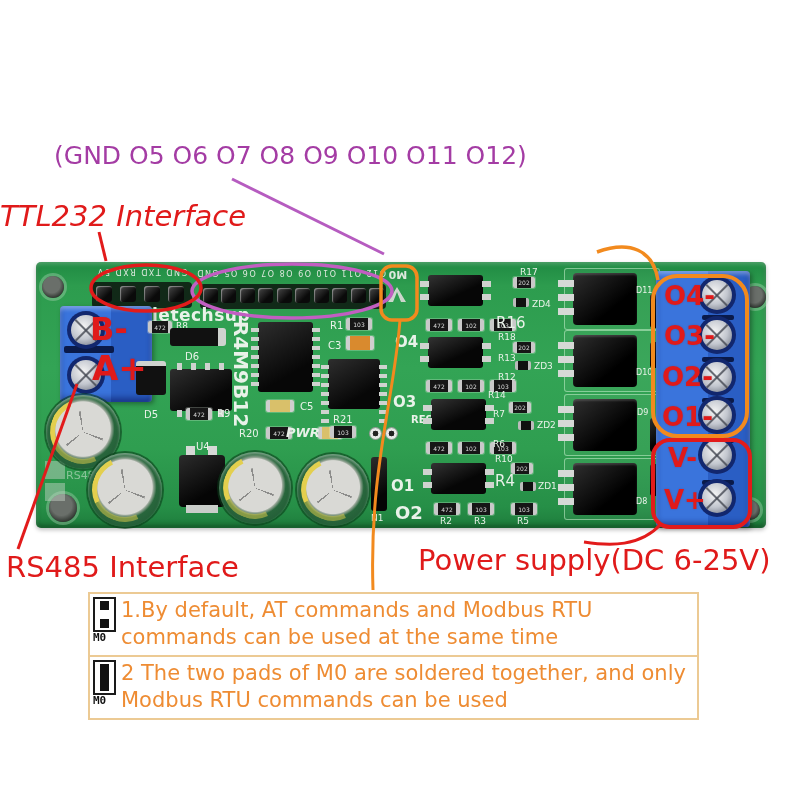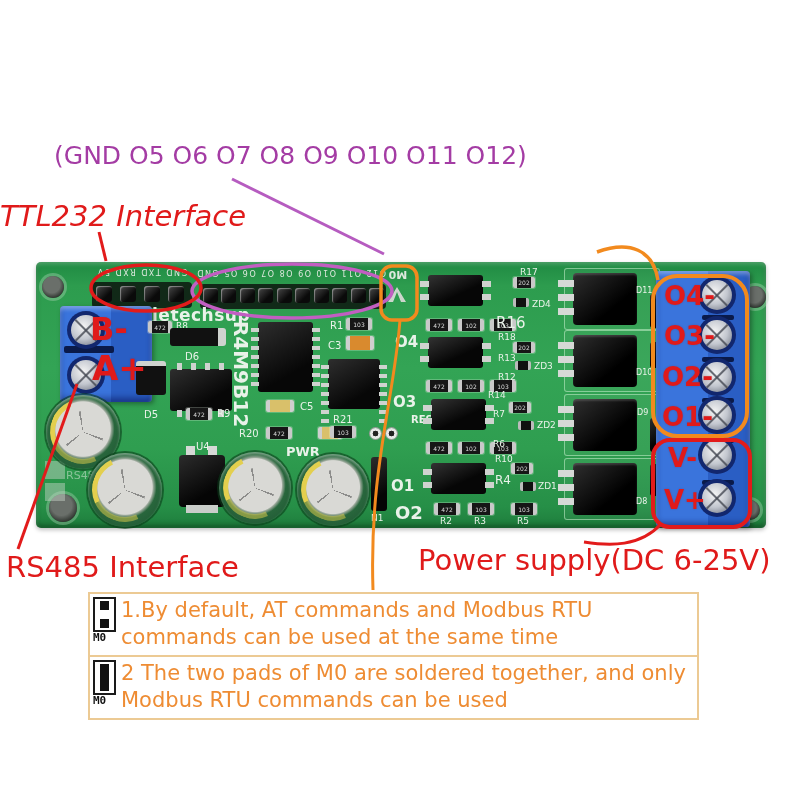--- a/index.html
+++ b/index.html
@@ -177,21 +177,21 @@
     <div class="chip ocap" style="left:310px;top:74px;width:28px;height:14px;"></div>
     <div class="chip ycap" style="left:230px;top:138px;width:28px;"></div>
     <div class="silk" style="left:264px;top:140px;font-size:10px;">C5</div>
     <div class="silk" style="left:297px;top:153px;font-size:10px;">R21</div>
     <div class="chip" style="left:294px;top:164px;width:26px;">
         <i>103</i>
       </div>
     <div class="silk" style="left:328px;top:153px;font-size:10px;font-weight:bold;padding-left:47px;">RES</div>
     <div class="respad" style="left:334px;top:166px;"></div>
     <div class="respad" style="left:350px;top:166px;"></div>
-    <div class="silk" style="left:250px;top:183px;font-size:13px;font-weight:bold;">PWR</div>
+    <div class="silk" style="left:250px;top:164px;font-size:13px;font-weight:bold;font-style:italic;">PWR</div>
     <div class="blkbody" style="left:335px;top:195px;width:16px;height:54px;"></div>
     <div class="silk" style="left:335px;top:252px;font-size:9px;">N1</div>
 
     <div class="ecap" style="left:10px;top:133px;width:74px;height:74px;"></div>
     <div class="ecap" style="left:52px;top:191px;width:74px;height:74px;"></div>
     <div class="ecap" style="left:183px;top:190px;width:72px;height:72px;"></div>
     <div class="ecap" style="left:261px;top:192px;width:72px;height:72px;"></div>
 
     <div class="silk" style="left:359px;top:73px;font-size:15px;font-weight:bold;">O4</div>
     <div class="silk" style="left:357px;top:133px;font-size:15px;font-weight:bold;">O3</div>
@@ -263,21 +263,21 @@
         <i>202</i>
       </div>
     <div class="silk" style="left:457px;top:148px;font-size:9px;">R7</div>
     <div class="zen" style="left:482px;top:159px;width:16px;"></div>
     <div class="silk" style="left:501px;top:159px;font-size:9px;">ZD2</div>
     <div class="silk" style="left:457px;top:178px;font-size:9px;">R6</div>
     <div class="silk" style="left:459px;top:193px;font-size:9px;">R10</div>
     <div class="chip" style="left:475px;top:201px;width:22px;height:11px;">
         <i>202</i>
       </div>
-    <div class="silk" style="left:459px;top:212px;font-size:12px;">R4</div>
+    <div class="silk" style="left:459px;top:212px;font-size:15px;">R4</div>
     <div class="zen" style="left:484px;top:220px;width:16px;"></div>
     <div class="silk" style="left:502px;top:220px;font-size:9px;">ZD1</div>
 
     <div class="fetpad" style="left:528px;top:6px;"></div>
     <div class="fet" style="left:537px;top:11px;"></div>
     <div class="fetpad" style="left:528px;top:68px;"></div>
     <div class="fet" style="left:537px;top:73px;"></div>
     <div class="fetpad" style="left:528px;top:132px;"></div>
     <div class="fet" style="left:537px;top:137px;"></div>
     <div class="fetpad" style="left:528px;top:196px;"></div>

